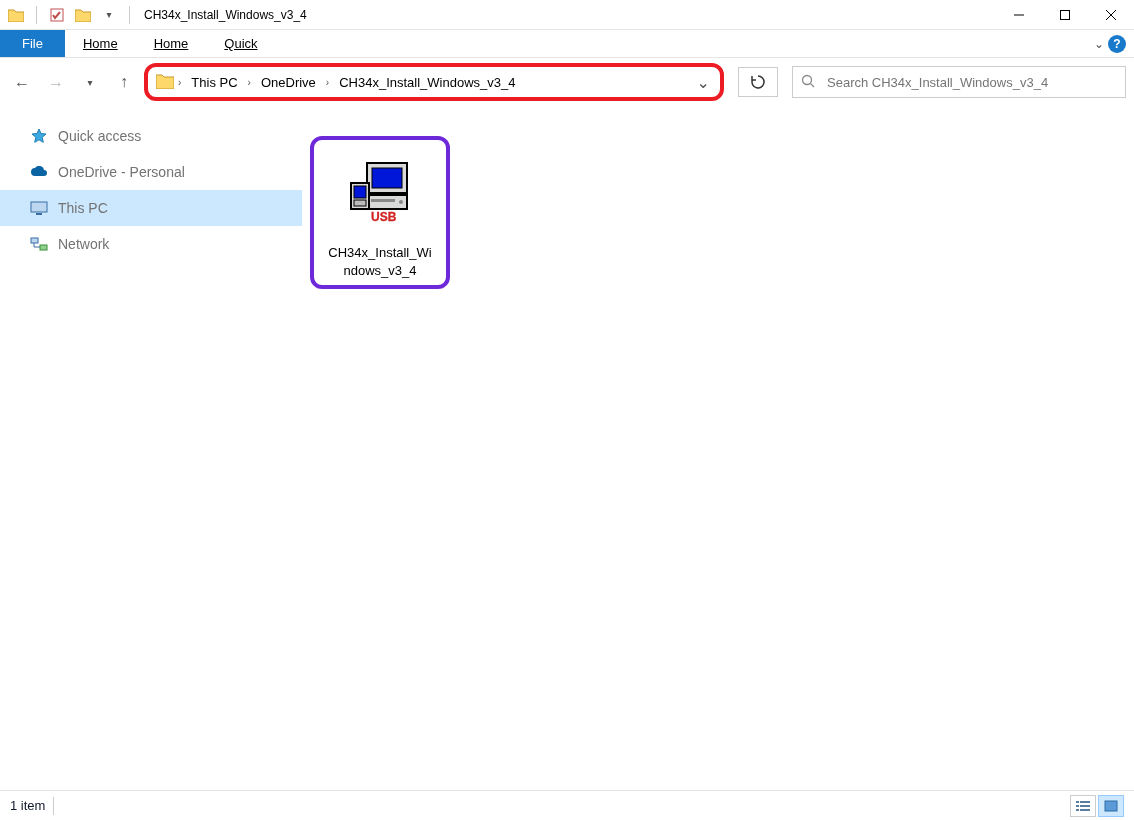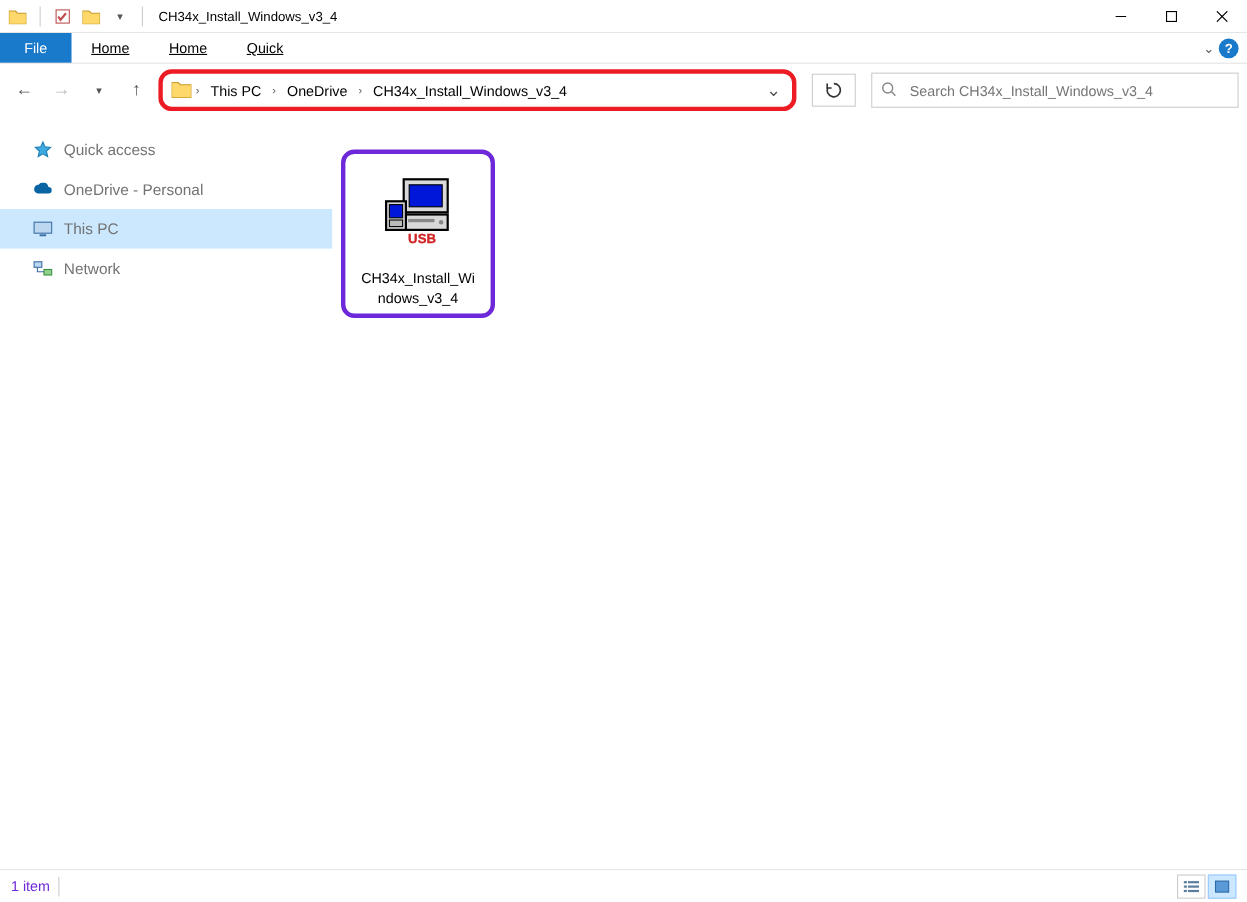--- a/index.html
+++ b/index.html
@@ -43,21 +43,21 @@
   .side-item { height:36px; display:flex; align-items:center; gap:10px; padding-left:30px; font-size:14px; color:#737373; }
   .side-item.selected { background:#cce8ff; }
   .side-item .ico { width:18px; height:18px; display:flex; align-items:center; justify-content:center; }
 
   .content { flex:1; padding:10px 8px; position:relative; }
   .file-item { width:140px; display:flex; flex-direction:column; align-items:center; text-align:center; font-size:13px; padding:6px 4px; border:4px solid #6d28d9; border-radius:12px;margin-top:20px; }
   .file-item .thumb { width:100px; height:92px; display:flex; align-items:center; justify-content:center; margin-bottom:6px; }
   .file-item .label-line { line-height:1.35; word-break:break-word; }
 
   
-  .statusbar { height:30px; border-top:1px solid #e5e5e5; display:flex; align-items:center; padding:0 10px; font-size:13px; color:#6d28d9; }
+  .statusbar { height:30px; border-top:1px solid #e5e5e5; display:flex; align-items:center; padding:0 10px; font-size:13px; color:#0f172a; }
   .statusbar .spacer { flex:1; }
   .viewbtn { width:26px; height:22px; border:1px solid #ccc; display:flex; align-items:center; justify-content:center; margin-left:2px; }
   .viewbtn.active { background:#cce8ff; border-color:#99c9ff; }
   .statusbar .divider { width:1px; height:18px; background:#ccc; margin:0 8px; }
 
 </style>
 </head>
 <body>
 
 <div class="titlebar">

